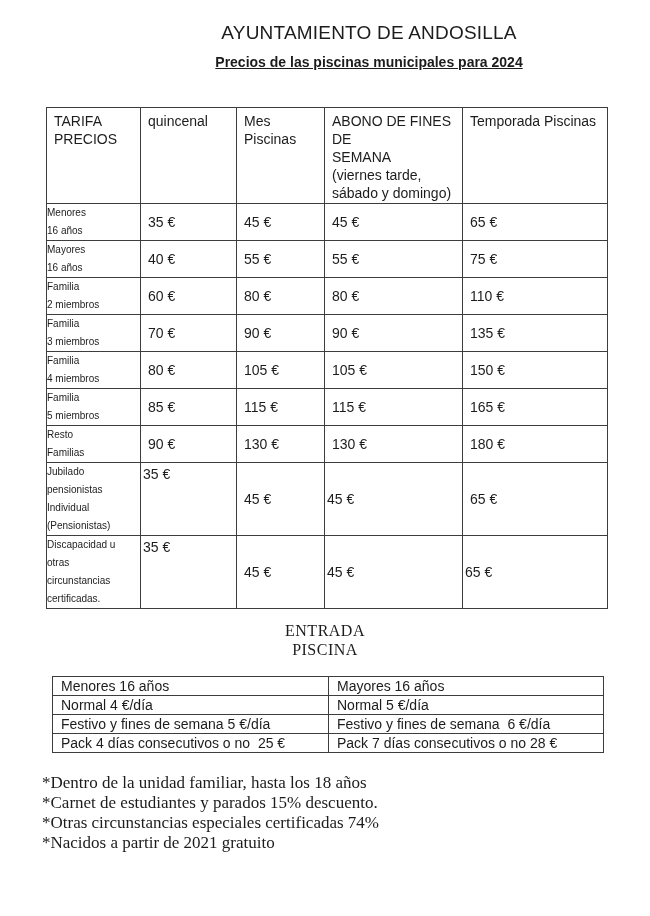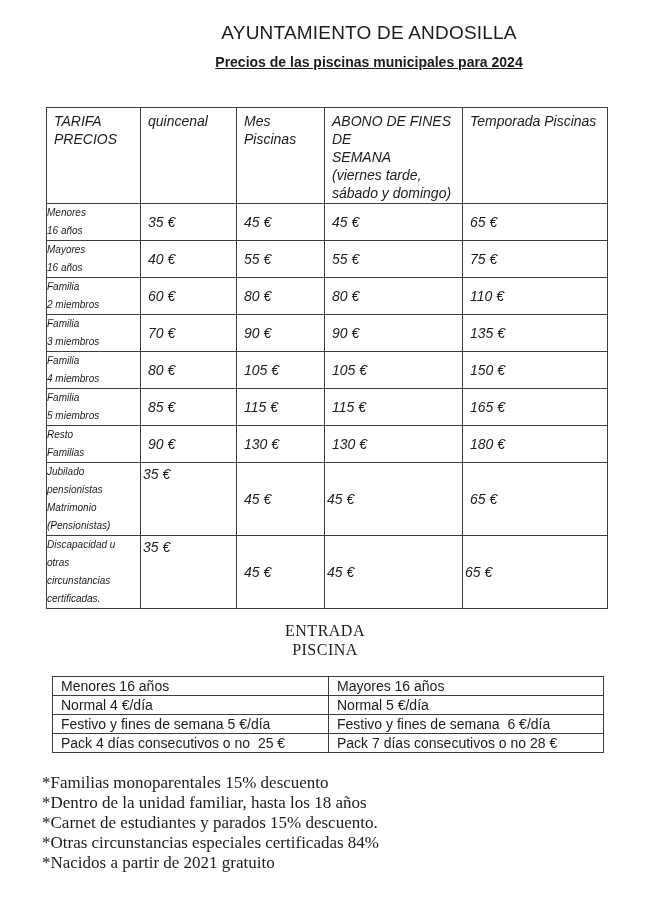--- a/index.html
+++ b/index.html
@@ -28,21 +28,20 @@
   table { border-collapse: collapse; table-layout: fixed; }
   .price-table { margin: 36px 0 0 46px; width: 561px; }
   .price-table th, .price-table td {
     border: 1.5px solid var(--border, #3d3d3d);
     font-size: 14px; line-height: 18px;
     text-align: left; font-weight: normal;
     white-space: pre-line;
     padding: 1px 2px 1px 7px;
     vertical-align: middle;
     overflow: visible;
-    font-style: italic;
   }
   .price-table thead th { vertical-align: top; padding-top: 4px; height: 71px; }
   .price-table td.row-label {
     vertical-align: top; padding-left: 0; padding-top: 0; padding-bottom: 0;
     font-size: 10px;
   }
   .price-table td.price-cell.va-top { vertical-align: top; padding-top: 2px; }
   .price-table td.price-cell.va-bot { vertical-align: bottom; padding-bottom: 7px; }
   .price-table td.price-cell.flush { padding-left: 2px; }
 
@@ -156,21 +155,21 @@
           <td class="row-label">Resto
 Familias</td>
           <td class="price-cell">90 €</td>
           <td class="price-cell">130 €</td>
           <td class="price-cell">130 €</td>
           <td class="price-cell">180 €</td>
         </tr>
         <tr>
           <td class="row-label">Jubilado
 pensionistas
-Matrimonio
+Individual
 (Pensionistas)</td>
           <td class="price-cell va-top flush">35 €</td>
           <td class="price-cell">45 €</td>
           <td class="price-cell flush">45 €</td>
           <td class="price-cell">65 €</td>
         </tr>
         <tr>
           <td class="row-label">Discapacidad&nbsp;u
 otras
 circunstancias
@@ -207,20 +206,19 @@
           <td>Festivo y fines de semana  6 €/día</td>
         </tr>
         <tr>
           <td>Pack 4 días consecutivos o no  25 €</td>
           <td>Pack 7 días consecutivos o no 28 €</td>
         </tr>
       </tbody>
   </table>
 
   <div class="notes">
-      <div>*Familias monoparentales 15% descuento</div>
       <div>*Dentro de la unidad familiar, hasta los 18 años</div>
       <div>*Carnet de estudiantes y parados 15% descuento.</div>
-      <div>*Otras circunstancias especiales certificadas 84%</div>
+      <div>*Otras circunstancias especiales certificadas 74%</div>
       <div>*Nacidos a partir de 2021 gratuito</div>
     </div>
 
 </div>
 
 </body></html>

